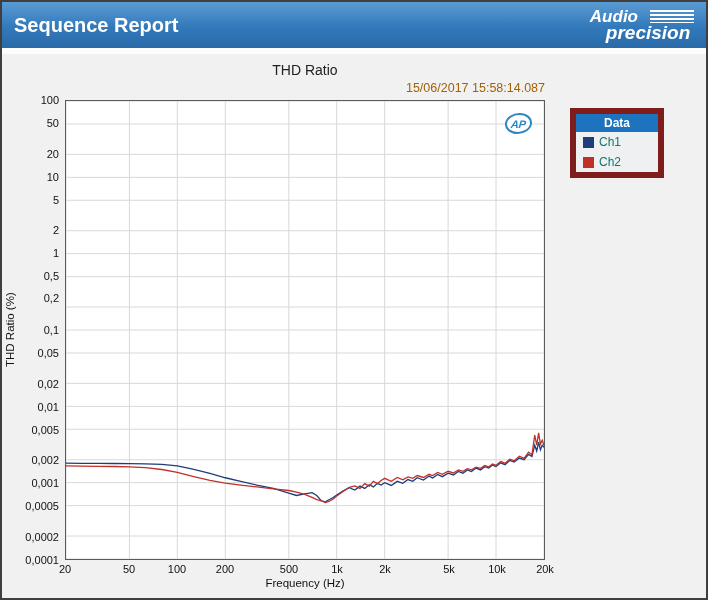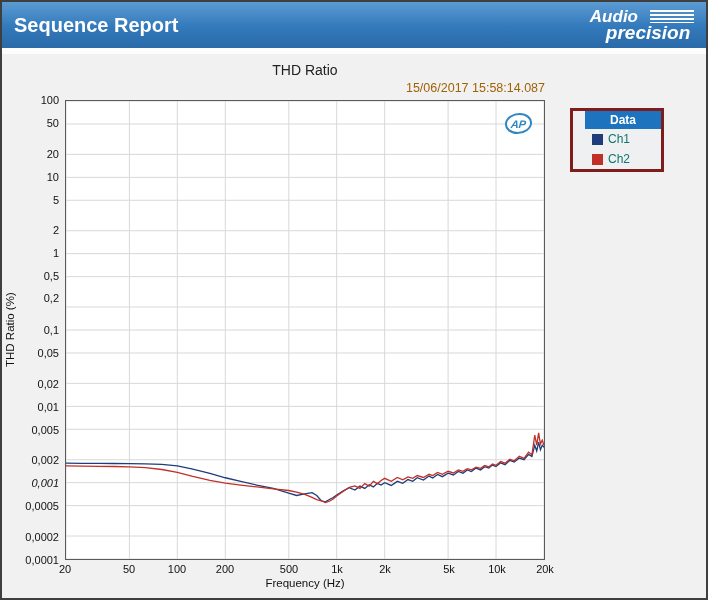--- a/index.html
+++ b/index.html
@@ -23,21 +23,21 @@
   .ap-badge{position:absolute;top:12px;right:12px;width:27px;height:21px;border:2px solid #2f86c4;border-radius:50%;
     display:flex;align-items:center;justify-content:center;color:#2f86c4;font-weight:bold;font-style:italic;
     font-size:11px;transform:skewX(-6deg);background:#fff;}
   .ylabels{position:absolute;left:0;top:98px;width:59px;height:462px;}
   .ytick{position:absolute;right:2px;font-size:11px;color:#111;white-space:nowrap;}
   .xlabels{position:absolute;left:63px;top:561px;width:480px;height:14px;}
   .xtick{position:absolute;width:40px;text-align:center;font-size:11px;color:#111;}
   .xaxis-title{position:absolute;left:63px;top:575px;width:480px;text-align:center;font-size:11.5px;color:#111;}
   .yaxis-title{position:absolute;left:2px;top:98px;height:460px;writing-mode:vertical-rl;transform:rotate(180deg);
     display:flex;align-items:center;justify-content:center;font-size:11.5px;color:#111;}
-  .legend{position:absolute;left:568px;top:106px;width:94px;border:3px solid #7f1d1d;background:#eef0f1;padding-left:12px;}
+  .legend{position:absolute;left:568px;top:106px;width:94px;border:6px solid #7f1d1d;background:#eef0f1;}
   .legend-header{background:#1e73be;color:#fff;font-size:12px;font-weight:bold;text-align:center;padding:2px 0;}
   .legend-row{display:flex;align-items:center;gap:5px;padding:3px 7px;font-size:12px;color:#0f766e;}
   .legend-swatch{width:11px;height:11px;display:inline-block;}
 </style>
 </head>
 <body>
 
 <div class="window">
 
   <div class="header">
@@ -106,21 +106,21 @@
       <div class="ytick" style="top: 124px;">2</div>
       <div class="ytick" style="top: 147px;">1</div>
       <div class="ytick" style="top: 170px;">0,5</div>
       <div class="ytick" style="top: 192px;">0,2</div>
       <div class="ytick" style="top: 224px;">0,1</div>
       <div class="ytick" style="top: 247px;">0,05</div>
       <div class="ytick" style="top: 278px;">0,02</div>
       <div class="ytick" style="top: 301px;">0,01</div>
       <div class="ytick" style="top: 324px;">0,005</div>
       <div class="ytick" style="top: 354px;">0,002</div>
-      <div class="ytick" style="top: 377px; font-style: italic;">0,001</div>
+      <div class="ytick" style="top: 377px;">0,001</div>
       <div class="ytick" style="top: 400px;">0,0005</div>
       <div class="ytick" style="top: 431px;">0,0002</div>
       <div class="ytick" style="top: 454px;">0,0001</div>
     </div>
   <div class="xlabels" id="xlabels">
       <div class="xtick" style="left: -20px;">20</div>
       <div class="xtick" style="left: 44px;">50</div>
       <div class="xtick" style="left: 92px;">100</div>
       <div class="xtick" style="left: 140px;">200</div>
       <div class="xtick" style="left: 204px;">500</div>

